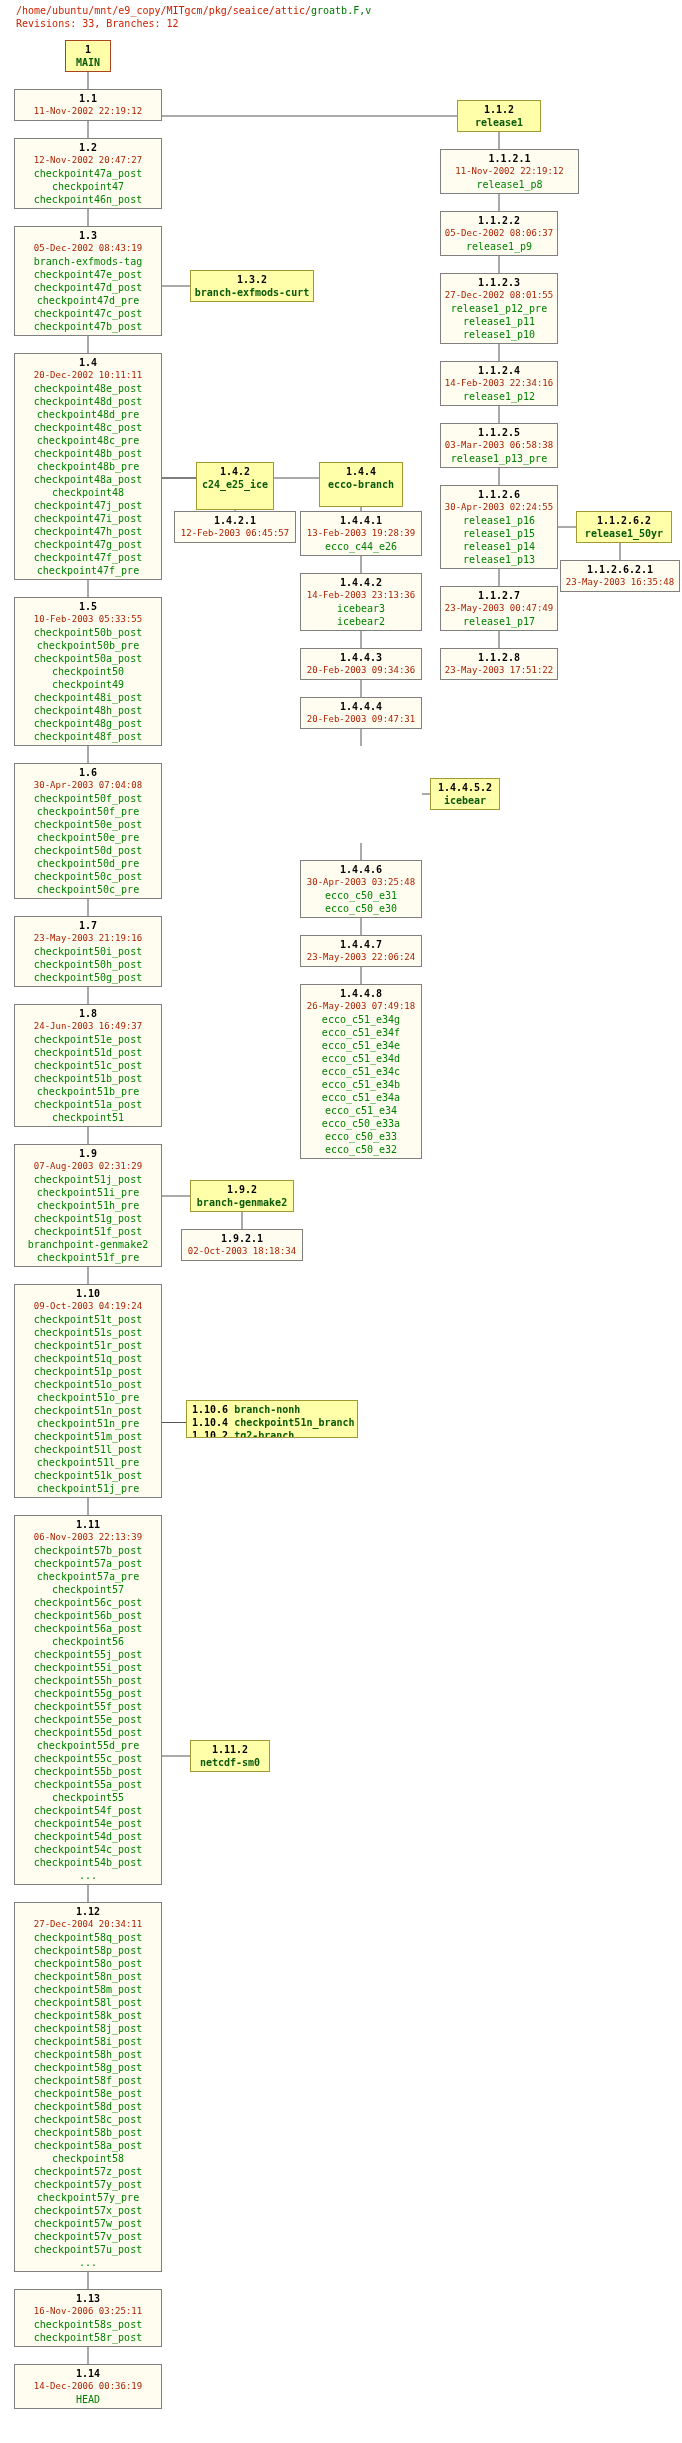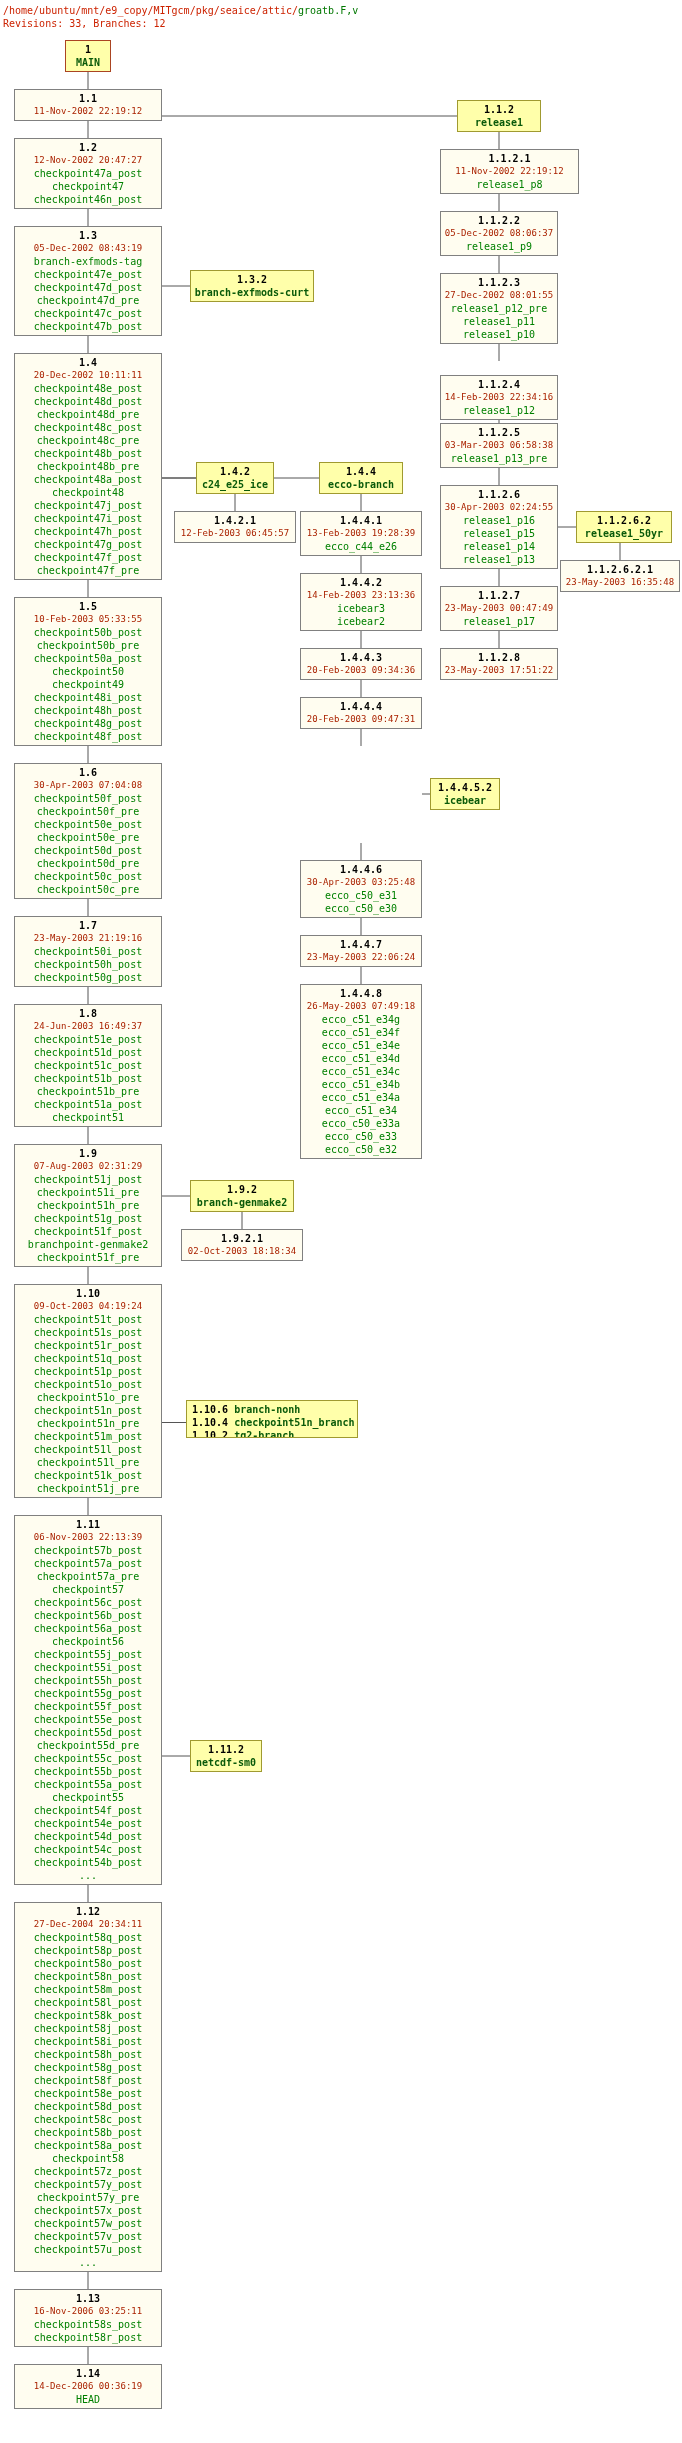--- a/index.html
+++ b/index.html
@@ -1,19 +1,19 @@
 <!DOCTYPE html>
 <html style="--header: #cc2200; --file: #007700; --revision-number: #000000; --date: #aa2200; --tag: #008000; --branch-name: #0a5a0a; --revision-box-bg: #fffdf0; --revision-box-border: #808080; --branch-box-bg: #ffffaa; --branch-box-border: #a09a30; --connector: #555555;"><head>
 <meta charset="utf-8">
 <style>
   * { box-sizing: border-box; }
   html,body { margin:0; padding:0; background:#ffffff; }
   body { font-family:"DejaVu Sans Mono", monospace; }
   .stage { position:relative; width:682px; height:2443px; background:#ffffff; overflow:hidden; }
-  .header { position:absolute; left:3px; top:4px; font-size:10px; line-height:13px; white-space:nowrap; z-index:2; }
+  .header { position:absolute; left:16px; top:4px; font-size:10px; line-height:13px; white-space:nowrap; z-index:2; }
   .path-line { color:var(--header); }
   .path-line .file { color:var(--file); }
   .summary-line { color:var(--header); }
   svg.edges { position:absolute; left:0; top:0; z-index:0; }
   .node { position:absolute; z-index:1; text-align:center; padding-top:2px; overflow:hidden; }
   .node.revision { background:var(--revision-box-bg); border:1px solid var(--revision-box-border); }
   .node.branch, .node.branchlist { background:var(--branch-box-bg); border:1px solid var(--branch-box-border); }
   .node.branchlist { text-align:left; padding-left:5px; }
   .rev   { font-size:10px; font-weight:bold; line-height:13px; color:var(--revision-number); white-space:nowrap; }
   .date  { font-size:9px;  line-height:13px; color:var(--date); white-space:nowrap; }
@@ -276,21 +276,21 @@
       <div class="date">05-Dec-2002 08:06:37</div>
       <div class="tag">release1_p9</div>
     </div>
     <div class="node revision" style="left: 440px; top: 273px; width: 118px; height: 71px;">
       <div class="rev">1.1.2.3</div>
       <div class="date">27-Dec-2002 08:01:55</div>
       <div class="tag">release1_p12_pre</div>
       <div class="tag">release1_p11</div>
       <div class="tag">release1_p10</div>
     </div>
-    <div class="node revision" style="left: 440px; top: 361px; width: 118px; height: 45px; margin-top: 14px;">
+    <div class="node revision" style="left: 440px; top: 361px; width: 118px; height: 45px;">
       <div class="rev">1.1.2.4</div>
       <div class="date">14-Feb-2003 22:34:16</div>
       <div class="tag">release1_p12</div>
     </div>
     <div class="node revision" style="left: 440px; top: 423px; width: 118px; height: 45px;">
       <div class="rev">1.1.2.5</div>
       <div class="date">03-Mar-2003 06:58:38</div>
       <div class="tag">release1_p13_pre</div>
     </div>
     <div class="node revision" style="left: 440px; top: 485px; width: 118px; height: 84px;">
@@ -315,29 +315,29 @@
       <div class="bname">release1_50yr</div>
     </div>
     <div class="node revision" style="left: 560px; top: 560px; width: 120px; height: 32px;">
       <div class="rev">1.1.2.6.2.1</div>
       <div class="date">23-May-2003 16:35:48</div>
     </div>
     <div class="node branch" style="left: 190px; top: 270px; width: 124px; height: 32px;">
       <div class="rev">1.3.2</div>
       <div class="bname">branch-exfmods-curt</div>
     </div>
-    <div class="node branch" style="left: 196px; top: 462px; width: 78px; height: 32px;">
+    <div class="node branch" style="left: 196px; top: 462px; width: 78px; height: 48px;">
       <div class="rev">1.4.2</div>
       <div class="bname">c24_e25_ice</div>
     </div>
     <div class="node revision" style="left: 174px; top: 511px; width: 122px; height: 32px;">
       <div class="rev">1.4.2.1</div>
       <div class="date">12-Feb-2003 06:45:57</div>
     </div>
-    <div class="node branch" style="left: 319px; top: 462px; width: 84px; height: 32px;">
+    <div class="node branch" style="left: 319px; top: 462px; width: 84px; height: 45px;">
       <div class="rev">1.4.4</div>
       <div class="bname">ecco-branch</div>
     </div>
     <div class="node revision" style="left: 300px; top: 511px; width: 122px; height: 45px;">
       <div class="rev">1.4.4.1</div>
       <div class="date">13-Feb-2003 19:28:39</div>
       <div class="tag">ecco_c44_e26</div>
     </div>
     <div class="node revision" style="left: 300px; top: 573px; width: 122px; height: 58px;">
       <div class="rev">1.4.4.2</div>
@@ -388,17 +388,17 @@
     </div>
     <div class="node revision" style="left: 181px; top: 1229px; width: 122px; height: 32px;">
       <div class="rev">1.9.2.1</div>
       <div class="date">02-Oct-2003 18:18:34</div>
     </div>
     <div class="node branchlist" style="left: 186px; top: 1400px; width: 172px; height: 38px;">
       <div class="bl-row"><div class="bl-num" style="display: inline;">1.10.6</div> <div class="bl-name" style="display: inline;">branch-nonh</div></div>
       <div class="bl-row"><div class="bl-num" style="display: inline;">1.10.4</div> <div class="bl-name" style="display: inline;">checkpoint51n_branch</div></div>
       <div class="bl-row"><div class="bl-num" style="display: inline;">1.10.2</div> <div class="bl-name" style="display: inline;">tg2-branch</div></div>
     </div>
-    <div class="node branch" style="left: 190px; top: 1740px; width: 72px; height: 32px;">
+    <div class="node branch" style="left: 190px; top: 1740px; width: 80px; height: 32px;">
       <div class="rev">1.11.2</div>
       <div class="bname">netcdf-sm0</div>
     </div>
   </div>
 
 </body></html>

